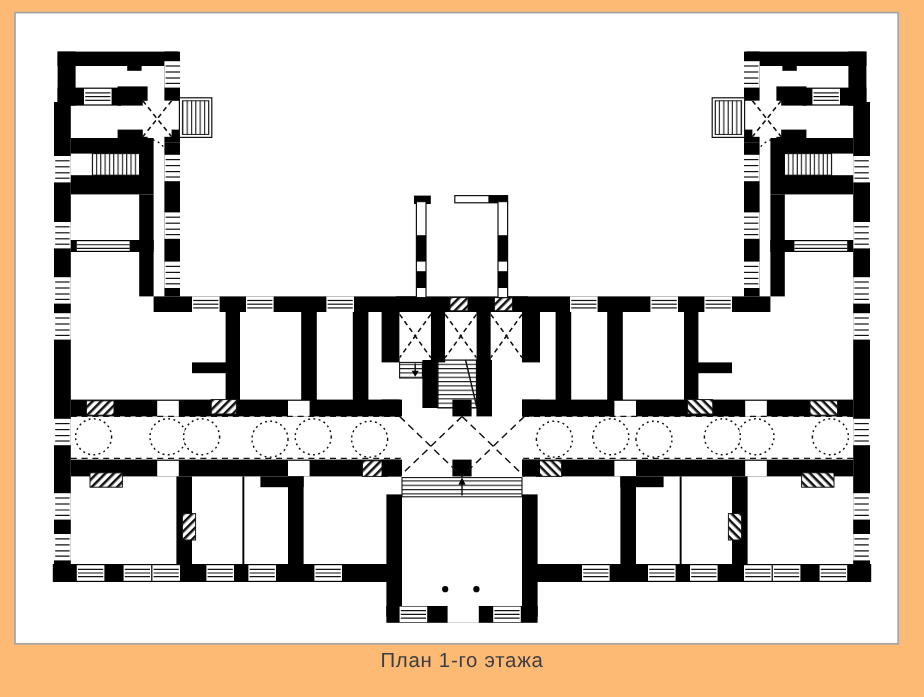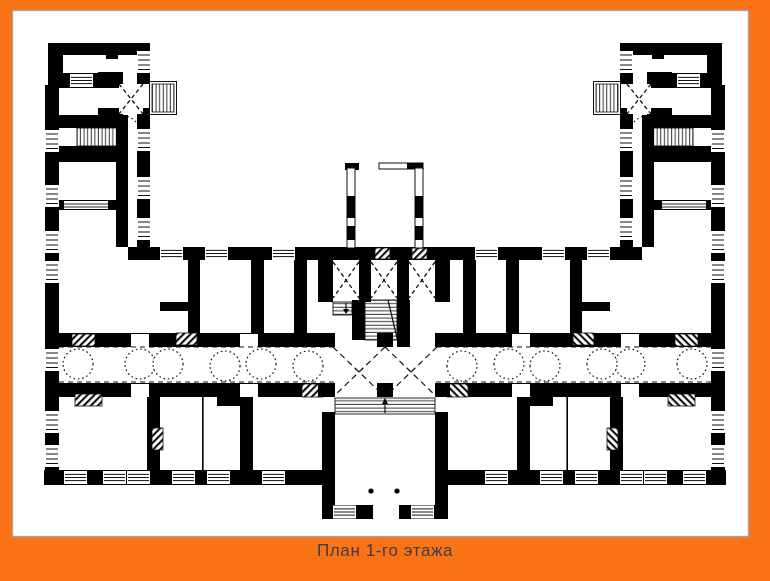--- a/index.html
+++ b/index.html
@@ -1,16 +1,16 @@
 <!DOCTYPE html>
 <html><head>
 <meta charset="utf-8">
 <style>
   html,body{margin:0;padding:0;background:#ffffff;}
-  .page{position:relative;width:770px;height:581px;background:#f97316;overflow:hidden;
+  .page{position:relative;width:770px;height:581px;background:#fdba74;overflow:hidden;
         font-family:"Liberation Sans", sans-serif;}
   .caption{position:absolute;left:0;right:0;top:541px;text-align:center;
            font-size:17px;font-weight:400;letter-spacing:.6px;color:#3d3d44;}
   svg{display:block;}
 </style>
 </head>
 <body>
 
 <div class="page">
 <svg width="770" height="581" viewBox="0 0 770 581">

